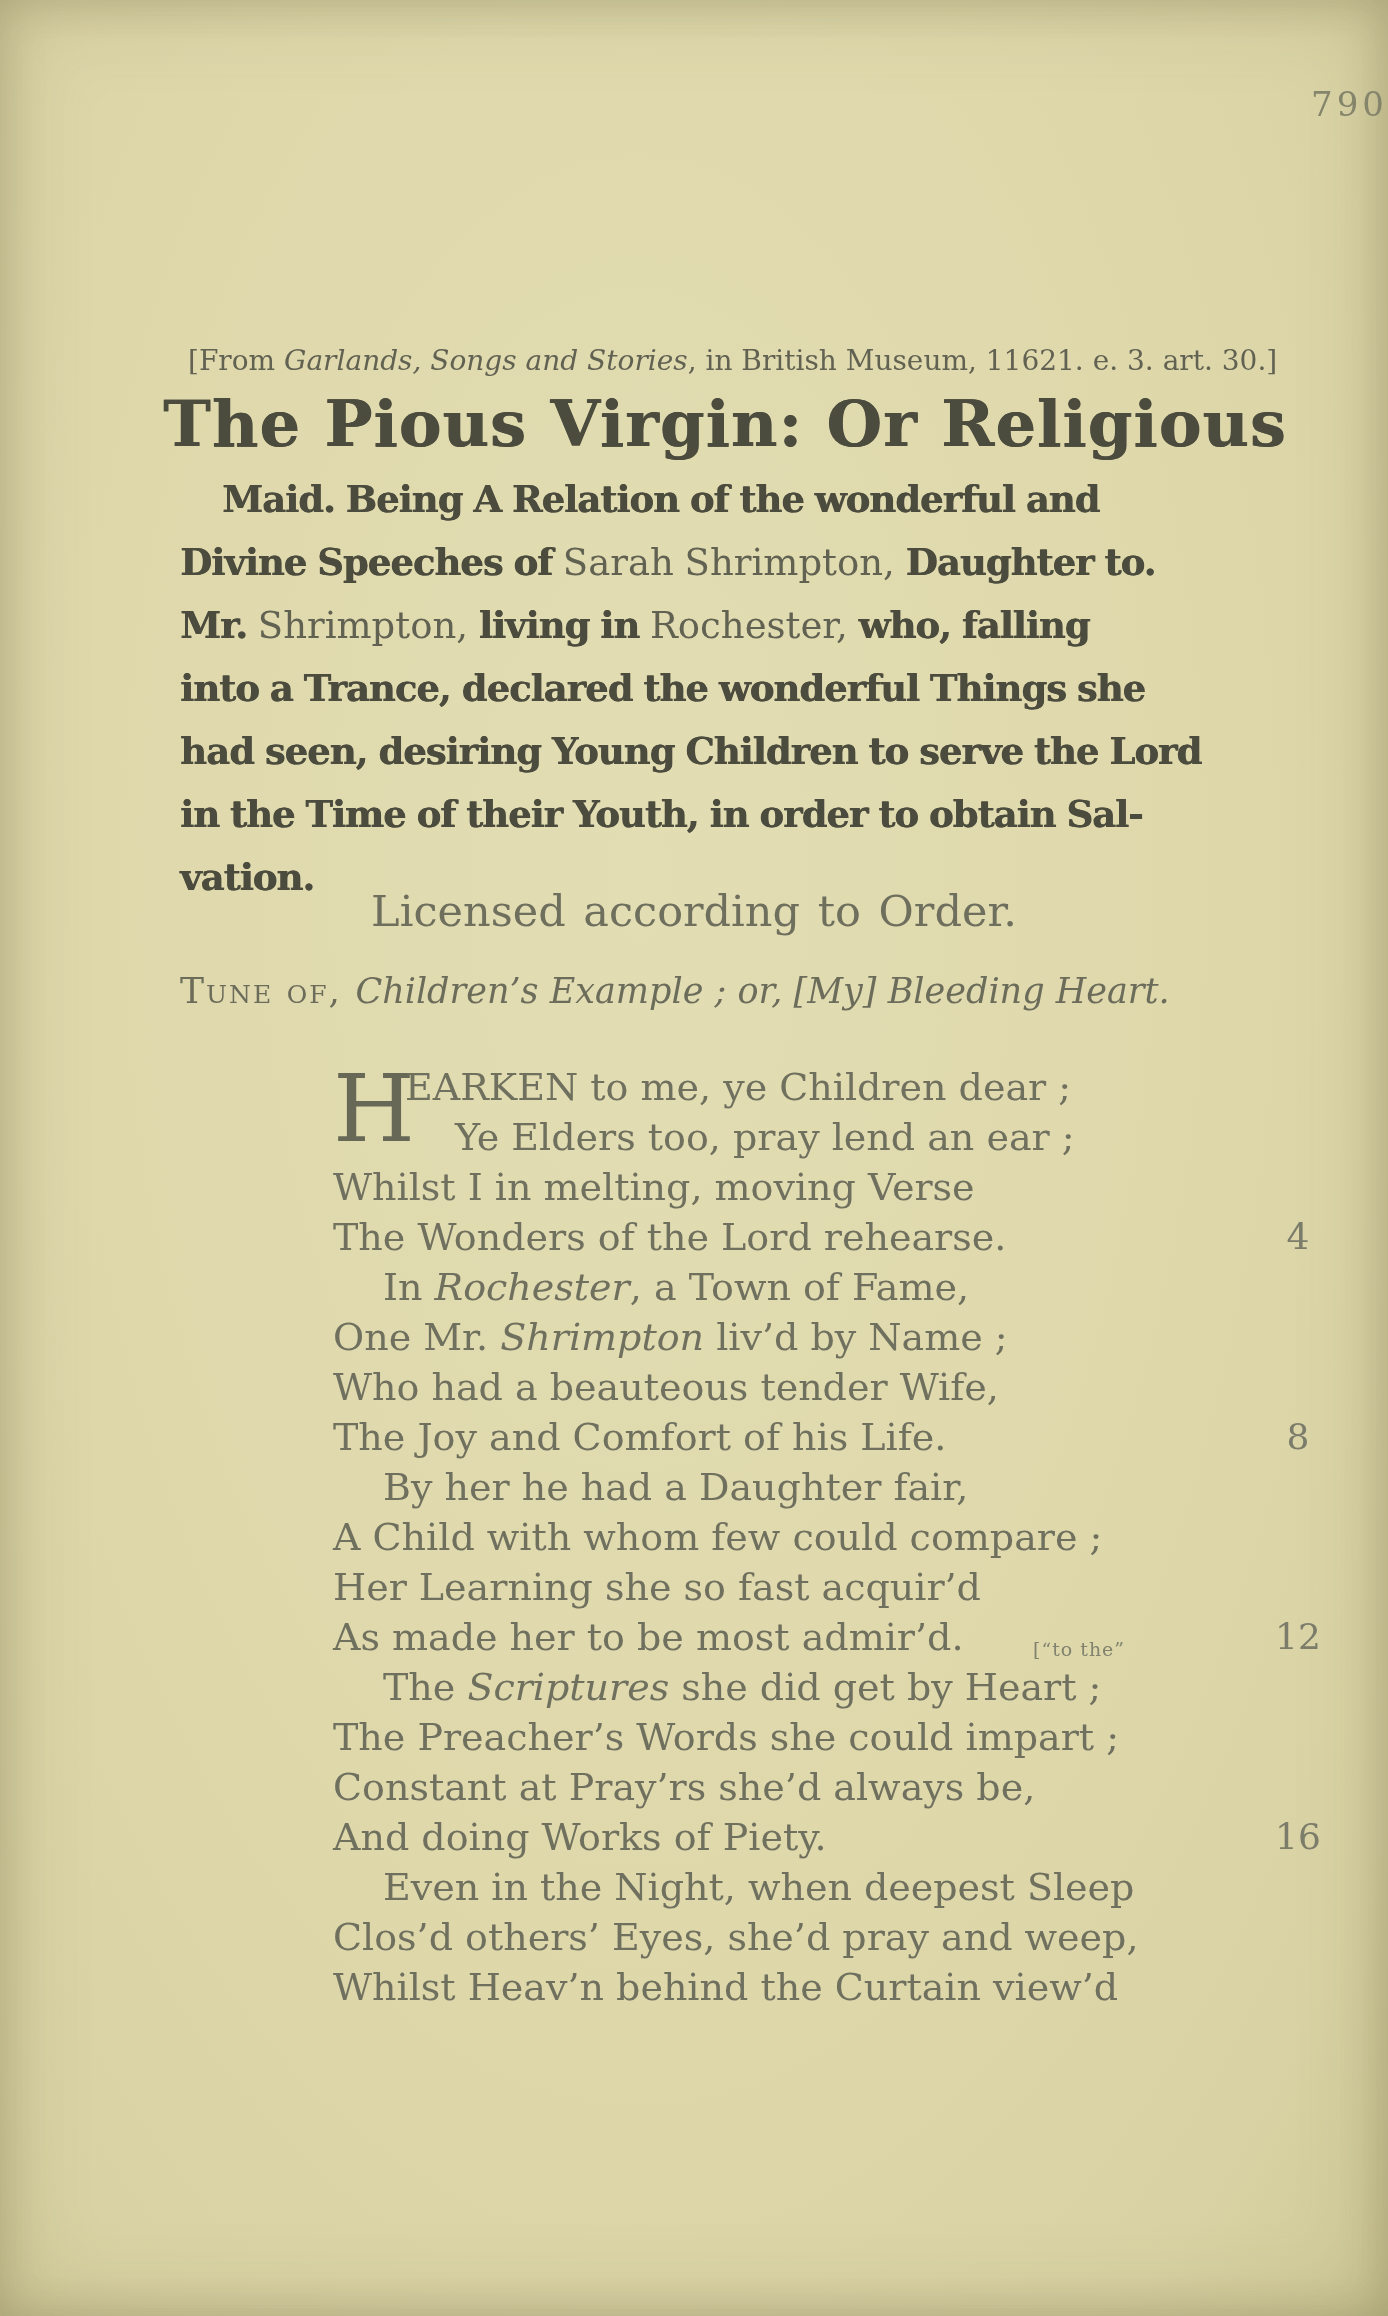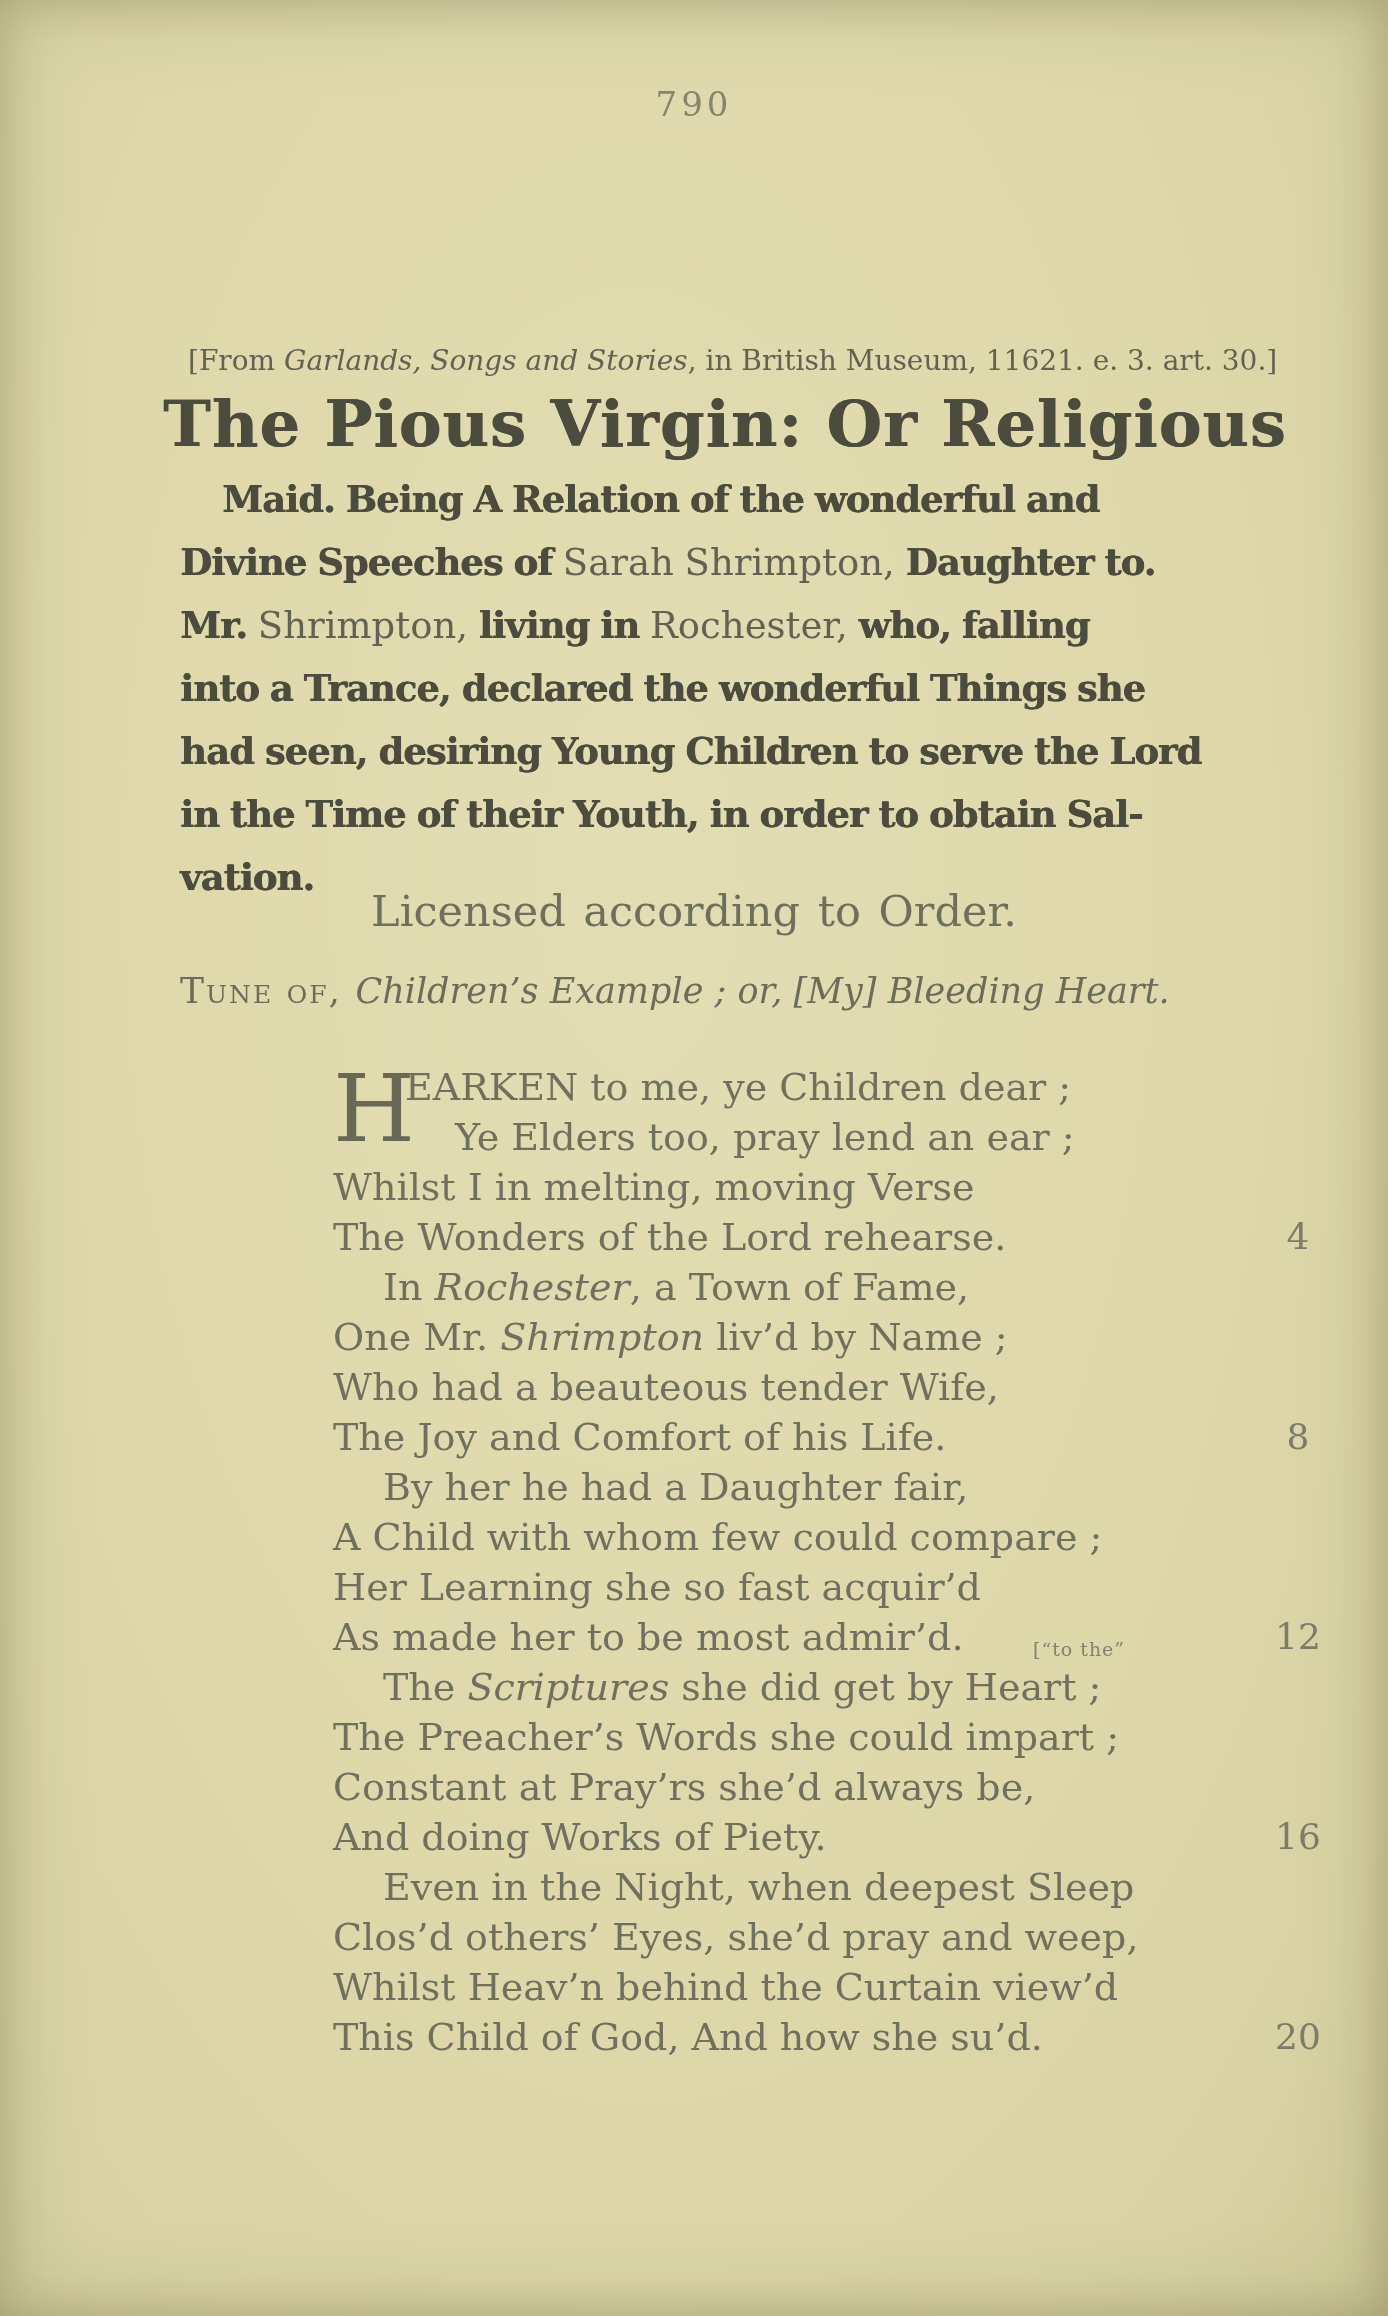--- a/index.html
+++ b/index.html
@@ -9,21 +9,21 @@
     margin:0 auto;
     font-family:"DejaVu Serif","Liberation Serif",serif;
     background:
       radial-gradient(ellipse at 46% 38%, #e3ddb4 0%, #ded8ab 52%, #d8d2a4 84%, #d0ca99 100%);
     box-shadow: inset 0 0 90px rgba(110,100,60,.22), inset -10px 0 40px rgba(100,95,55,.16), inset 10px 0 40px rgba(100,95,55,.12);
     overflow:hidden;
   }
   
   .pageno{
     position:absolute;top:84px;left:0;width:100%;
-    text-align:center;font-size:34px;letter-spacing:4px;color:#85856c;
+    text-align:right;font-size:34px;letter-spacing:4px;color:#85856c;
   }
   
   .attrib{
     position:absolute;top:312px;left:188px;
     font-size:28px;color:#757566;white-space:nowrap;margin-top:32px;
   }
   
   .title1{
     position:absolute;top:386px;left:163px;
     font-size:64px;letter-spacing:1px;white-space:nowrap;
@@ -106,15 +106,14 @@
       <div class="pline "><span class="seg ">A Child with whom few could compare ;</span></div>
       <div class="pline "><span class="seg ">Her Learning she so fast acquir’d</span></div>
       <div class="pline "><span class="seg ">As made her to be most admir’d.</span><span class="vnote">[“to the”</span><span class="vnum">12</span></div>
       <div class="pline ind"><span class="seg ">The </span><span class="seg it">Scriptures</span><span class="seg "> she did get by Heart ;</span></div>
       <div class="pline "><span class="seg ">The Preacher’s Words she could impart ;</span></div>
       <div class="pline "><span class="seg ">Constant at Pray’rs she’d always be,</span></div>
       <div class="pline "><span class="seg ">And doing Works of Piety.</span><span class="vnum">16</span></div>
       <div class="pline ind"><span class="seg ">Even in the Night, when deepest Sleep</span></div>
       <div class="pline "><span class="seg ">Clos’d others’ Eyes, she’d pray and weep,</span></div>
       <div class="pline "><span class="seg ">Whilst Heav’n behind the Curtain view’d</span></div>
-      <div class="pline "><span class="seg ">This Child of God, And how she su’d.</span><span class="vnum">20</span></div>
     </div>
 </div>
 
 </body></html>

